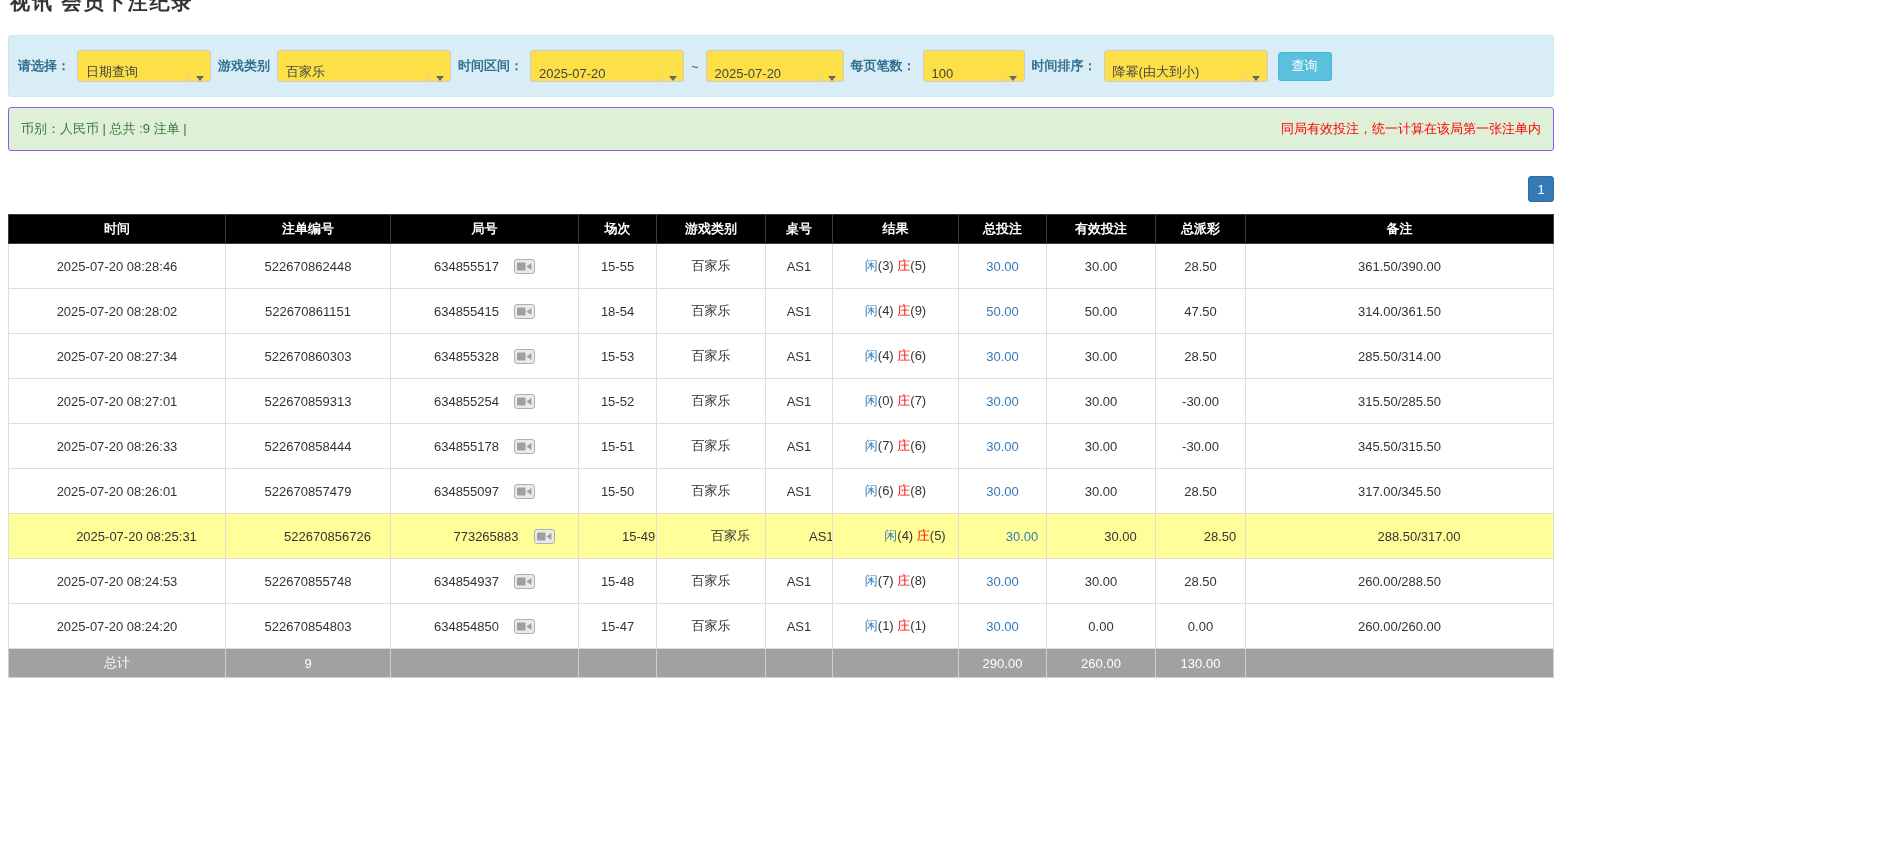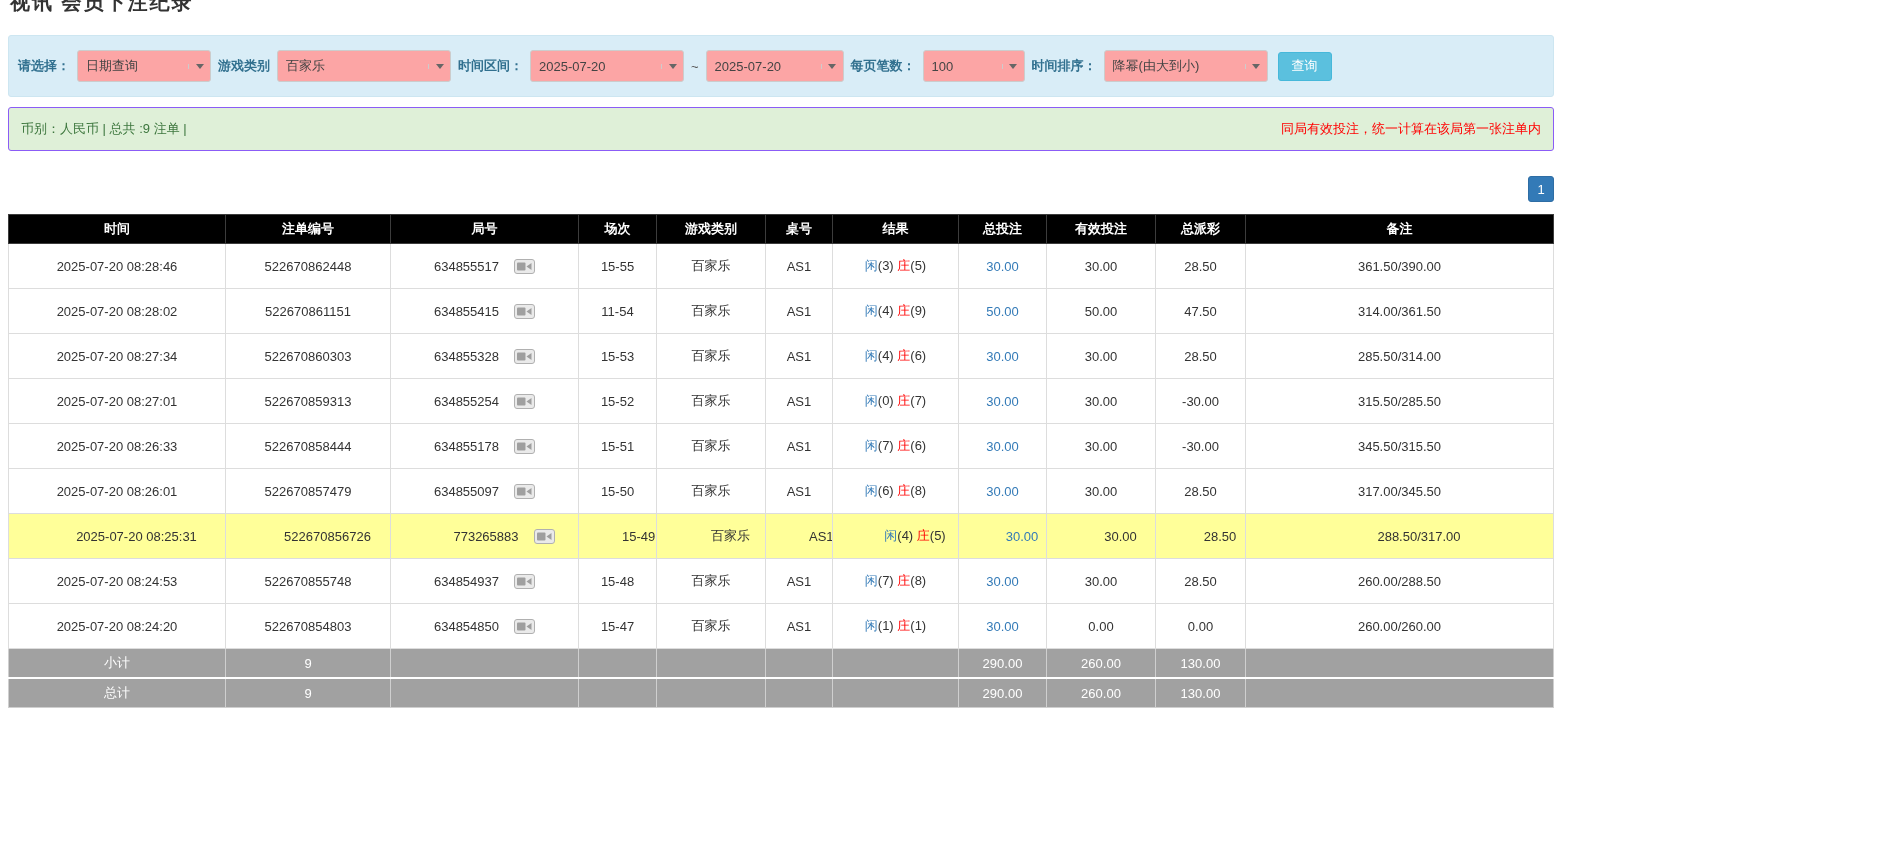--- a/index.html
+++ b/index.html
@@ -8,21 +8,21 @@
     font-family:"Liberation Sans","DejaVu Sans",sans-serif;
   }
   .content{width:1546px;margin-left:8px;}
   .title-clip{height:15px;overflow:hidden;}
   .title-clip h1{font-size:20px;font-weight:700;color:#333;margin:-10px 0 0 2px;line-height:24px;letter-spacing:2px;}
 
   
   .filter-bar{margin-top:20px;background:#d9edf7;border:1px solid #cde6f1;border-radius:3px;
     height:46px;display:flex;align-items:center;padding:7px 9px;gap:7px;}
   .flabel{color:#31708f;font-size:13px;font-weight:700;white-space:nowrap;}
-  .dd{background:#fca5a5;border:1px solid #ccc;border-radius:3px;height:30px;display:flex;align-items:center;
+  .dd{background:#fde047;border:1px solid #ccc;border-radius:3px;height:30px;display:flex;align-items:flex-end;
     font-size:13px;color:#444;cursor:pointer;}
   .dd-val{flex:1;display:flex;align-items:center;padding:0 8px;white-space:nowrap;overflow:hidden;}
   .dd-btn{width:21px;border-left:1px solid #ccc;display:flex;align-items:center;justify-content:center;}
   .caret{width:0;height:0;border-left:4px solid transparent;border-right:4px solid transparent;border-top:5px solid #666;}
   .w132{width:132px}.w172{width:172px}.w152{width:152px}.w136{width:136px}.w100{width:100px}.w162{width:162px}
   .tilde{color:#555;font-size:13px;}
   .search-btn{margin-left:3px;background:#5bc0de;border:1px solid #46b8da;color:#fff;font-size:13px;height:29px;
     padding:0 13px;border-radius:3px;cursor:pointer;font-family:Liberation Sans, sans-serif;}
 
   
@@ -171,21 +171,21 @@
         <tr>
           <td>2025-07-20 08:28:02</td>
           <td>522670861151</td>
           <td><span class="round-id">634855415</span><span class="vicon">
     <svg width="21" height="17" viewBox="0 0 21 17" aria-hidden="true">
       <rect x="0.5" y="1.5" width="20" height="14" rx="2.5" fill="#eaeaea" stroke="#b0b0b0"></rect>
       <rect x="3" y="4.5" width="8.5" height="8" rx="1" fill="#9f9f9f"></rect>
       <polygon points="12.5,8.5 17.5,5 17.5,12" fill="#9f9f9f"></polygon>
     </svg>
   </span></td>
-          <td>11-54</td>
+          <td>18-54</td>
           <td>百家乐</td>
           <td>AS1</td>
           <td><span class="c-blue">闲</span><span>(4)</span> <span class="c-red">庄</span><span>(9)</span></td>
           <td><span class="link-blue">50.00</span></td>
           <td>50.00</td>
           <td>47.50</td>
           <td>314.00/361.50</td>
         </tr>
         <tr>
           <td>2025-07-20 08:27:34</td>
@@ -313,42 +313,29 @@
   </span></td>
           <td>15-47</td>
           <td>百家乐</td>
           <td>AS1</td>
           <td><span class="c-blue">闲</span><span>(1)</span> <span class="c-red">庄</span><span>(1)</span></td>
           <td><span class="link-blue">30.00</span></td>
           <td>0.00</td>
           <td>0.00</td>
           <td>260.00/260.00</td>
         </tr>
-        <tr class="foot sub">
-          <td>小计</td>
+        <tr class="foot">
+          <td>总计</td>
           <td>9</td>
           <td></td>
           <td></td>
           <td></td>
           <td></td>
           <td></td>
           <td>290.00</td>
           <td>260.00</td>
           <td>130.00</td>
           <td></td>
         </tr>
-        <tr class="foot">
-          <td>总计</td>
-          <td>9</td>
-          <td></td>
-          <td></td>
-          <td></td>
-          <td></td>
-          <td></td>
-          <td>290.00</td>
-          <td>260.00</td>
-          <td>130.00</td>
-          <td></td>
-        </tr>
       </tbody>
   </table>
 
 </div>
 
 </body></html>

